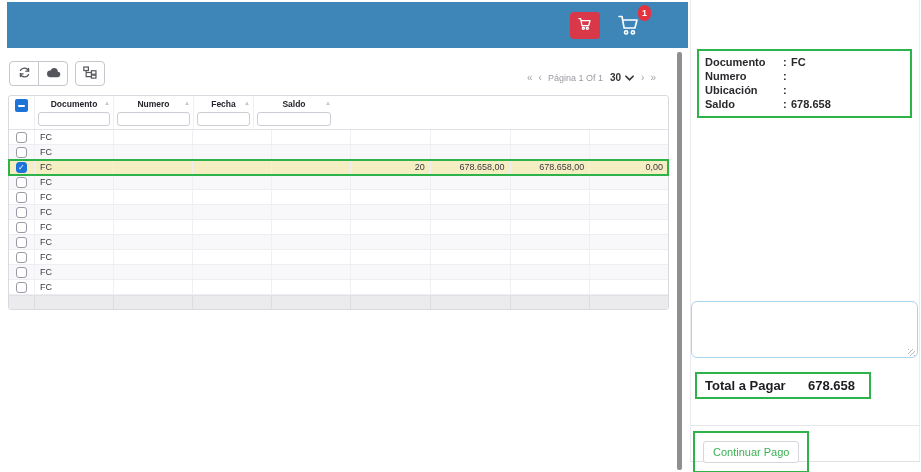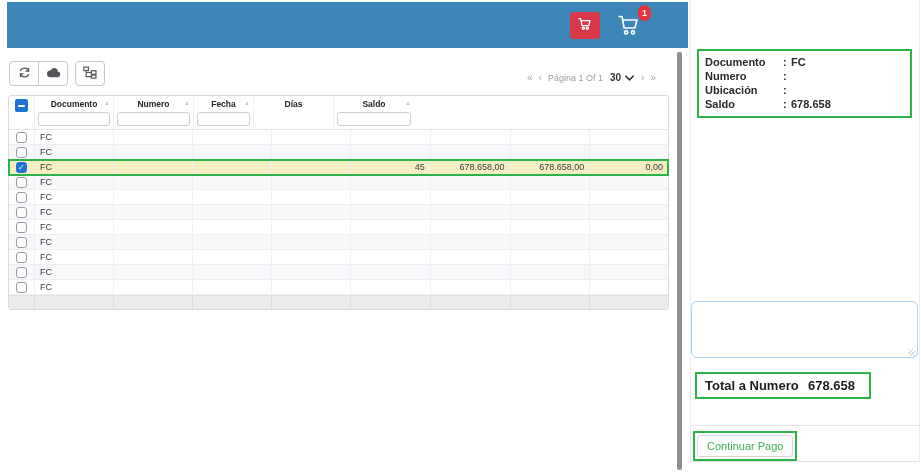--- a/index.html
+++ b/index.html
@@ -89,21 +89,21 @@
            padding:4px 6px; font-family:"Liberation Sans", sans-serif; outline:none; }
   .resize-handle { position:absolute; left:217px; top:349px; width:7px; height:7px;
                    background:repeating-linear-gradient(135deg,#b9b9bf 0 1px,transparent 1px 3px); }
   .total-box { position:absolute; left:4px; top:372px; width:176px; height:27px;
                border:2px solid #2eb34a; display:flex; align-items:center;
                justify-content:space-between; padding:0 14px 0 8px; font-size:13px;
                font-weight:bold; color:#1e1e22; background:#fff; }
   .panel-divider { position:absolute; left:0; width:228px; top:425px;
                    border-top:1px solid #e6e6ea; }
   .cp-outline { position:absolute; left:2px; top:431px; border:2px solid #2eb34a;
-                padding:2px; }
+                padding:8px; }
   .cp-btn { background:#fff; border:1px solid #d6d6dc; border-radius:3px; color:#3cb054;
             font-size:11px; padding:4px 9px; cursor:pointer;
             font-family:"Liberation Sans", sans-serif; }
 </style>
 </head>
 <body>
 
 <div class="main">
 
   <div class="topbar">
@@ -200,26 +200,20 @@
         </div>
         <div class="th" style="width: 60px;">
           <div class="lblrow">
             <span>Fecha</span>
           </div>
           <span class="sort">▲</span>
           <div class="filtrow"><input style=""></div>
         </div>
         <div class="th" style="width: 80px;">
           <div class="lblrow">
-            <span>Días</span>
-          </div>
-          <div class="filtrow"></div>
-        </div>
-        <div class="th" style="width: 80px;">
-          <div class="lblrow">
             <span>Saldo</span>
           </div>
           <span class="sort">▲</span>
           <div class="filtrow"><input style=""></div>
         </div>
       </div>
     <div id="tbody">
         <div class="tr">
           <div class="td check" style="width: 26px;">
             <span class="cb"></span>
@@ -247,21 +241,21 @@
           <div class="td num" style="width: 78px;"></div>
         </div>
         <div class="tr sel">
           <div class="td check" style="width: 26px;">
             <span class="cb checked">✓</span>
           </div>
           <div class="td" style="width: 79px;">FC</div>
           <div class="td" style="width: 80px;"></div>
           <div class="td" style="width: 79px;"></div>
           <div class="td" style="width: 79px;"></div>
-          <div class="td num" style="width: 80px;">45</div>
+          <div class="td num" style="width: 80px;">20</div>
           <div class="td num" style="width: 80px;">678.658,00</div>
           <div class="td num" style="width: 80px;">678.658,00</div>
           <div class="td num" style="width: 78px;">0,00</div>
         </div>
         <div class="tr alt">
           <div class="td check" style="width: 26px;">
             <span class="cb"></span>
           </div>
           <div class="td" style="width: 79px;">FC</div>
           <div class="td" style="width: 80px;"></div>
@@ -402,21 +396,21 @@
       <span class="f-lbl">Saldo</span>
       <span class="f-sep">:</span>
       <span class="f-val">678.658</span>
     </div>
   </div>
 
   <textarea class="notes" style=""></textarea>
   <span class="resize-handle"></span>
 
   <div class="total-box">
-    <span>Total a Numero</span>
+    <span>Total a Pagar</span>
     <span>678.658</span>
   </div>
 
   <div class="panel-divider"></div>
 
   <div class="cp-outline">
     <button class="cp-btn">Continuar Pago</button>
   </div>
 </div>
 

